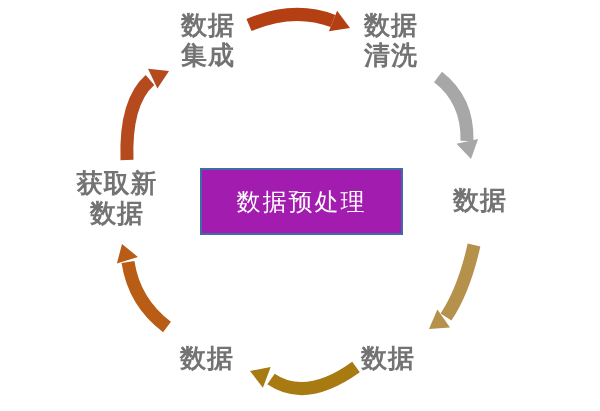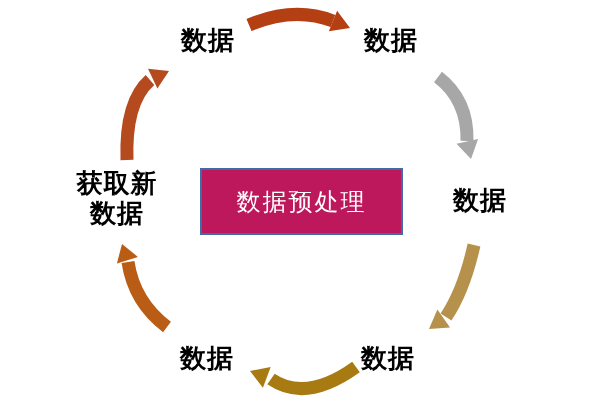--- a/index.html
+++ b/index.html
@@ -17,35 +17,35 @@
     width: 600px; height: 411px;
   }
   .arrow-shaft { fill: none; stroke-width: 13; stroke-linecap: butt; }
   .node {
     position: absolute;
     transform: translate(-50%, -50%);
     text-align: center;
     font-size: 26px;
     font-weight: 700;
     line-height: 30px;
-    color: #000000;
+    color: #737373;
     white-space: nowrap;
     letter-spacing: 1px;
   }
   .node-integration    { left: 208px; top: 40px;  }
   .node-cleaning       { left: 391px; top: 40px;  }
   .node-reduction      { left: 480px; top: 200px; }
   .node-transformation { left: 388px; top: 358px; }
   .node-analysis       { left: 207px; top: 358px; }
   .node-acquire        { left: 117px; top: 199px; font-family: Liberation Serif, serif; }
   .center-box {
     position: absolute;
     left: 200px; top: 168px;
     width: 199px; height: 63px;
-    background: #be185d;
+    background: #a21caf;
     border: 2px solid #3f6ca8;
     display: flex;
     align-items: center;
     justify-content: center;
   }
   .center-box .label {
     color: #ffffff;
     font-size: 24px;
     font-weight: 400;
     letter-spacing: 2px;
@@ -79,24 +79,26 @@
       <polygon points="122,244 137.9,256.9 116.9,263.5" fill="#b95c15"></polygon>
     </g>
     <g>
       <path class="arrow-shaft" d="M127,160 Q125,102 150,80" stroke="#b54a1e"></path>
       <polygon points="169,71 157.4,88.6 148.0,68.8" fill="#b54a1e"></polygon>
     </g>
   </svg>
 
   <div class="node node-integration">
     <div>数据</div>
+    <div>集成</div>
   </div>
 
   <div class="node node-cleaning">
     <div>数据</div>
+    <div>清洗</div>
   </div>
 
   <div class="node node-reduction">
     <div>数据</div>
   </div>
 
   <div class="node node-transformation">
     <div>数据</div>
   </div>
 

